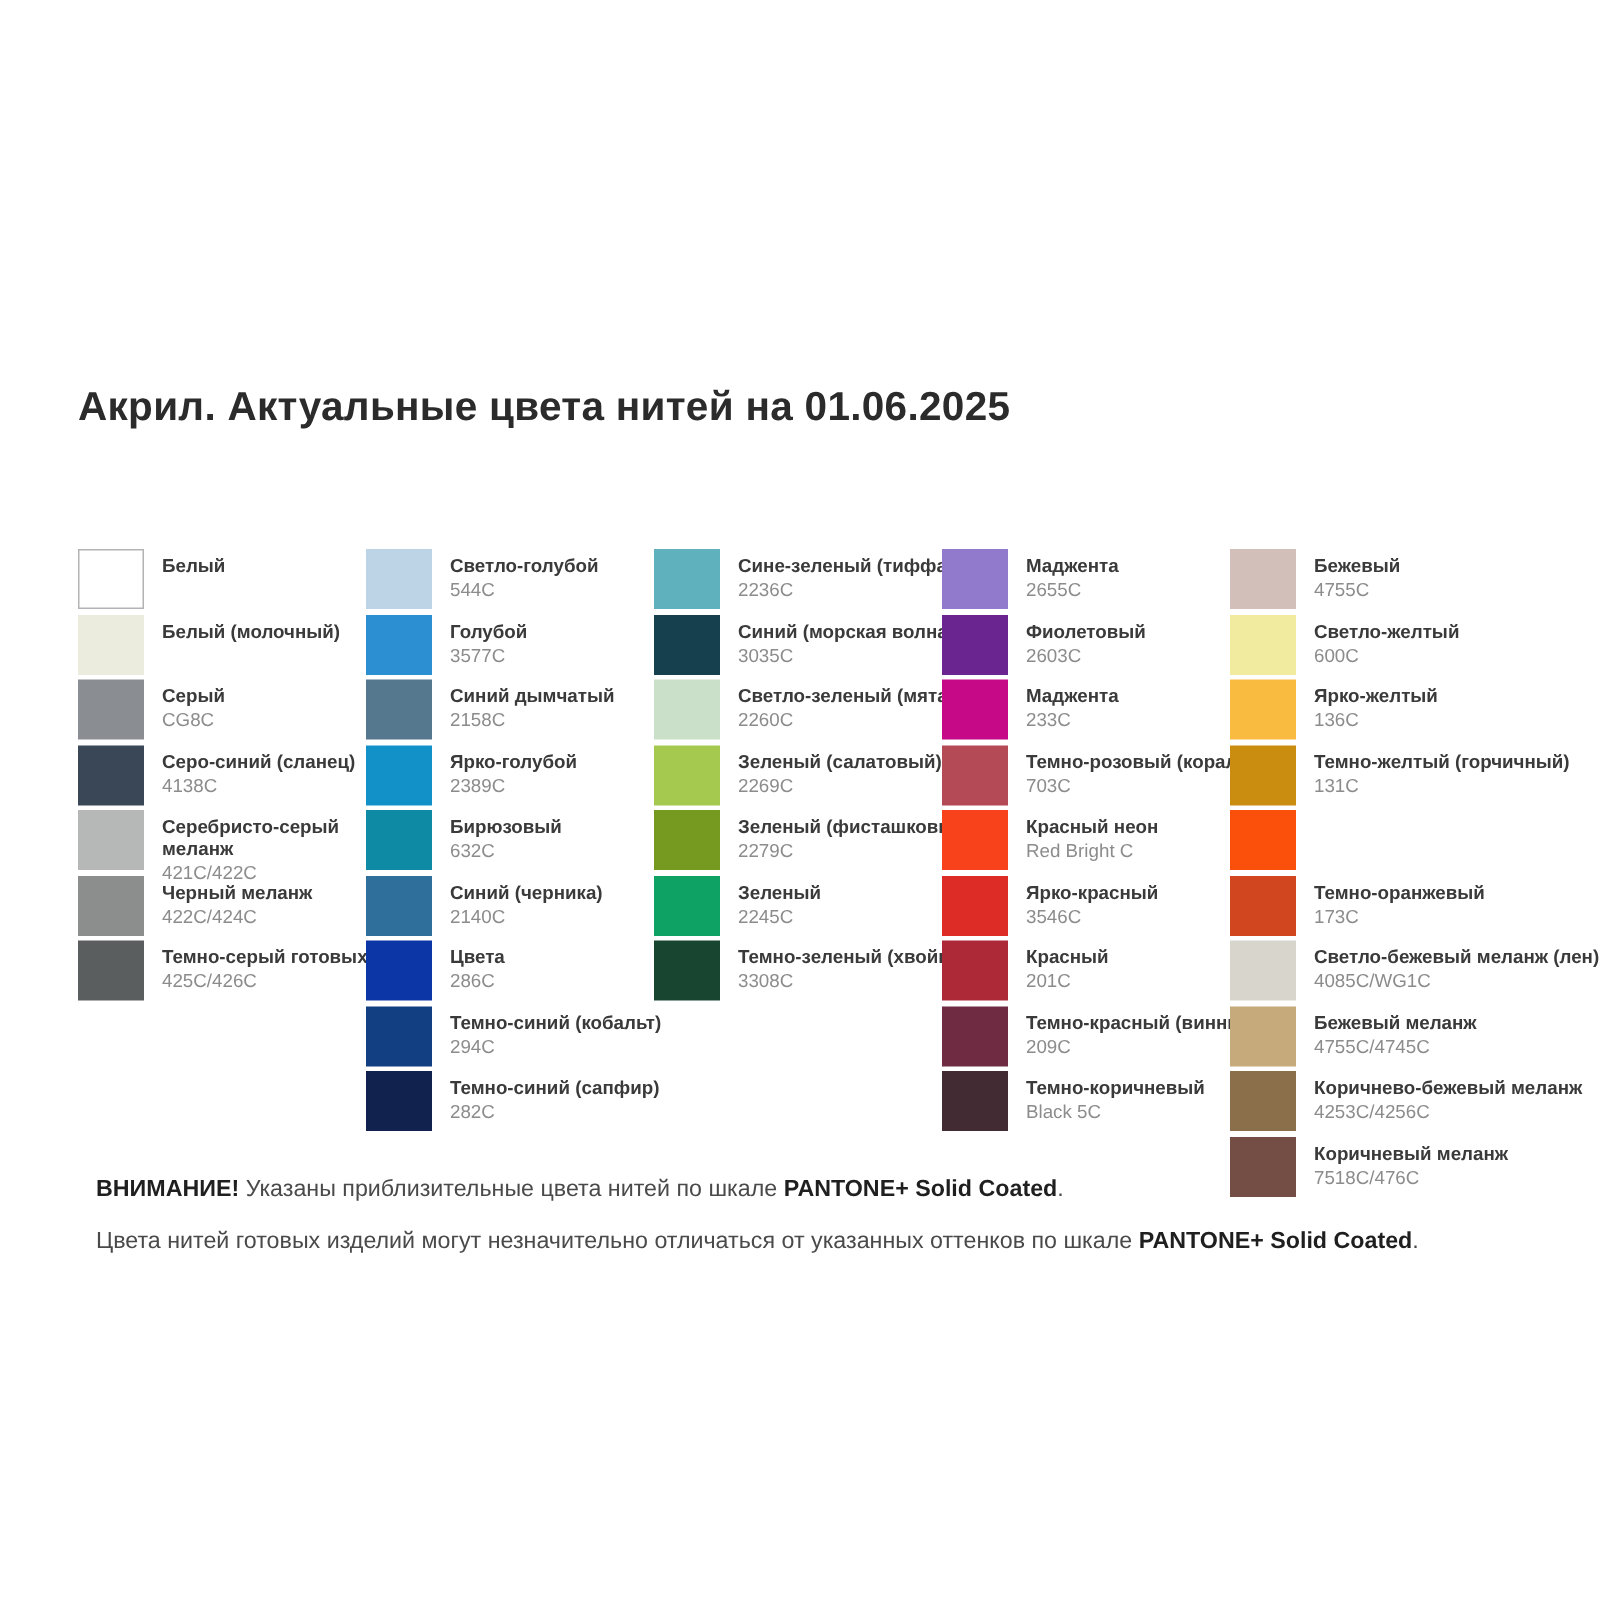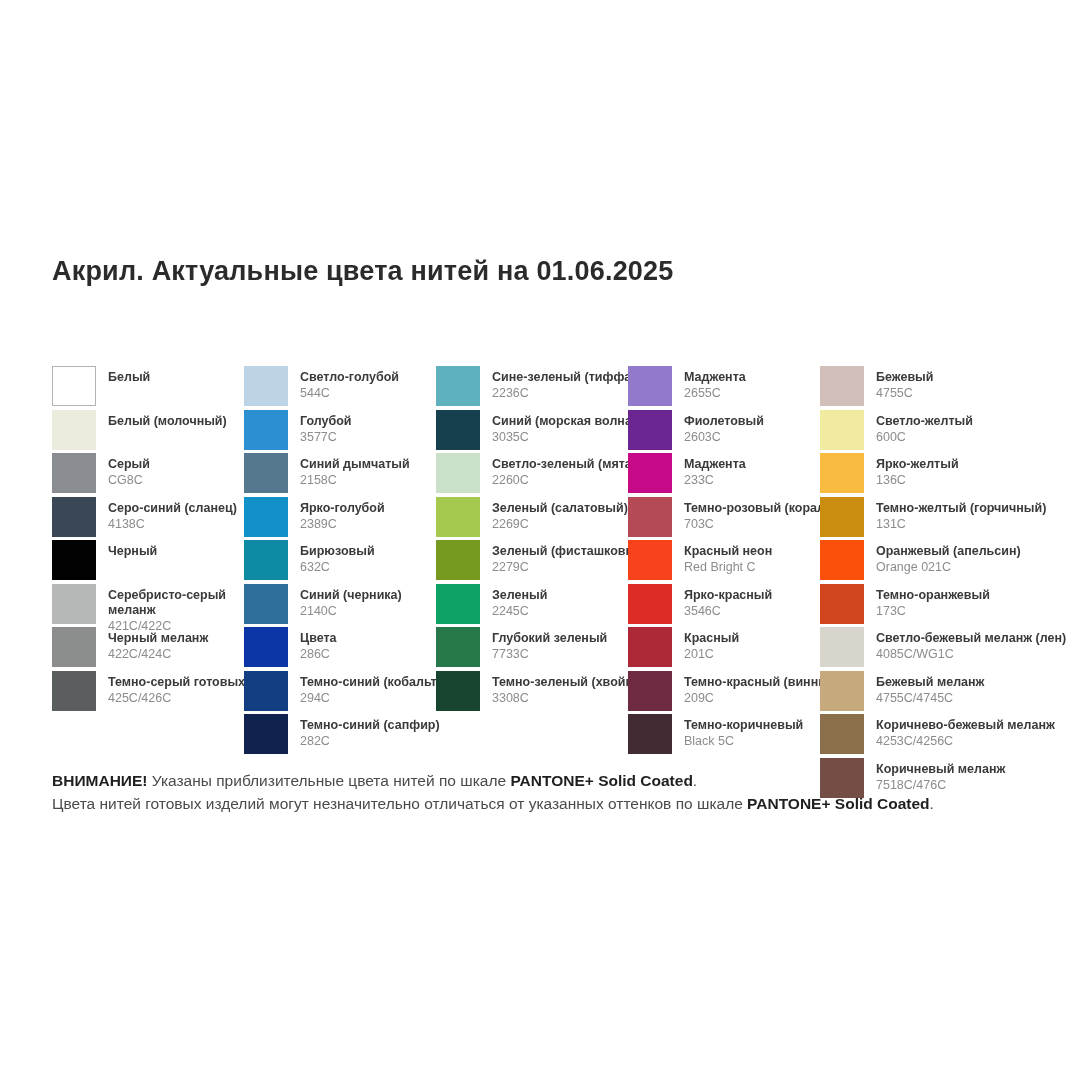--- a/index.html
+++ b/index.html
@@ -65,21 +65,21 @@
     margin-top: 1px;
     white-space: nowrap;
   }
   .footer {
     position: absolute;
     left: 52px;
     top: 770px;
     width: 990px;
   }
   .footer-line {
-    margin: 0;
+    margin: 12px;
     font-size: 15.5px;
     line-height: 22.5px;
     color: #4a4a4a;
     white-space: nowrap;
   }
   .footer-line .b { font-weight: 700; color: #1f1f1f; }
 </style>
 </head>
 <body>
 
@@ -107,26 +107,20 @@
           </div>
         </div>
         <div class="row">
           <div class="swatch" style="background: rgb(58, 71, 86);"></div>
           <div class="labels">
             <div class="sw-name">Серо-синий (сланец)</div>
             <div class="sw-code">4138C</div>
           </div>
         </div>
         <div class="row">
-          <div class="swatch" style="background: rgb(2, 2, 2);"></div>
-          <div class="labels">
-            <div class="sw-name">Черный</div>
-          </div>
-        </div>
-        <div class="row">
           <div class="swatch" style="background: rgb(182, 184, 183);"></div>
           <div class="labels">
             <div class="sw-name">Серебристо-серый
 меланж</div>
             <div class="sw-code">421C/422C</div>
           </div>
         </div>
         <div class="row">
           <div class="swatch" style="background: rgb(139, 142, 140);"></div>
           <div class="labels">
@@ -244,27 +238,20 @@
           </div>
         </div>
         <div class="row">
           <div class="swatch" style="background: rgb(15, 162, 101);"></div>
           <div class="labels">
             <div class="sw-name">Зеленый</div>
             <div class="sw-code">2245C</div>
           </div>
         </div>
         <div class="row">
-          <div class="swatch" style="background: rgb(38, 120, 75);"></div>
-          <div class="labels">
-            <div class="sw-name">Глубокий зеленый</div>
-            <div class="sw-code">7733C</div>
-          </div>
-        </div>
-        <div class="row">
           <div class="swatch" style="background: rgb(23, 69, 48);"></div>
           <div class="labels">
             <div class="sw-name">Темно-зеленый (хвойный)</div>
             <div class="sw-code">3308C</div>
           </div>
         </div>
       </div>
       <div class="col">
         <div class="row">
           <div class="swatch" style="background: rgb(145, 121, 204);"></div>
@@ -354,24 +341,20 @@
         </div>
         <div class="row">
           <div class="swatch" style="background: rgb(203, 141, 16);"></div>
           <div class="labels">
             <div class="sw-name">Темно-желтый (горчичный)</div>
             <div class="sw-code">131C</div>
           </div>
         </div>
         <div class="row">
           <div class="swatch" style="background: rgb(251, 79, 12);"></div>
-          <div class="labels">
-            <div class="sw-name">Оранжевый (апельсин)</div>
-            <div class="sw-code">Orange 021C</div>
-          </div>
         </div>
         <div class="row">
           <div class="swatch" style="background: rgb(209, 70, 31);"></div>
           <div class="labels">
             <div class="sw-name">Темно-оранжевый</div>
             <div class="sw-code">173C</div>
           </div>
         </div>
         <div class="row">
           <div class="swatch" style="background: rgb(216, 213, 205);"></div>

